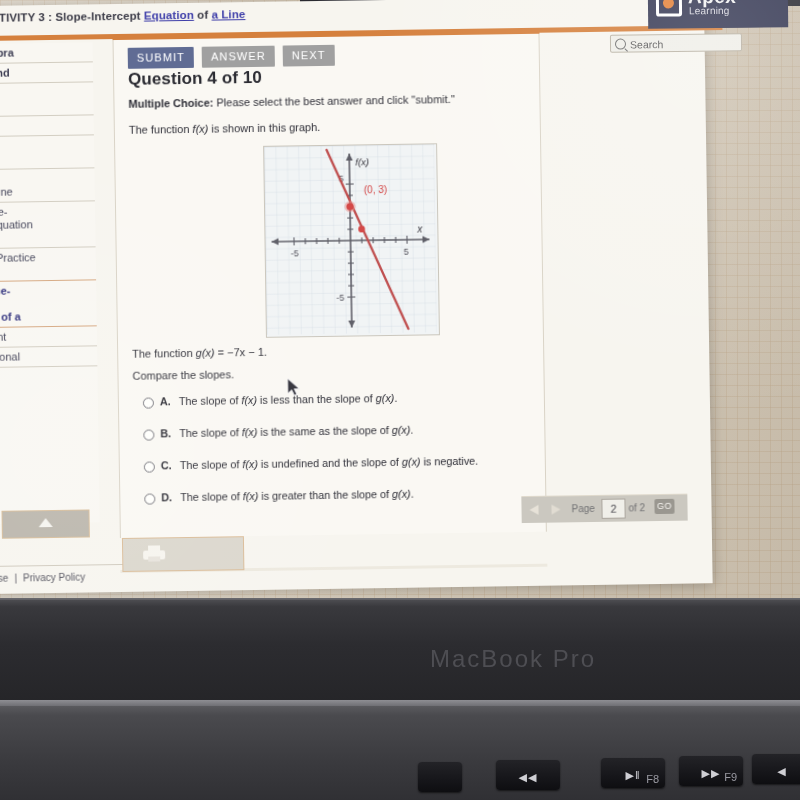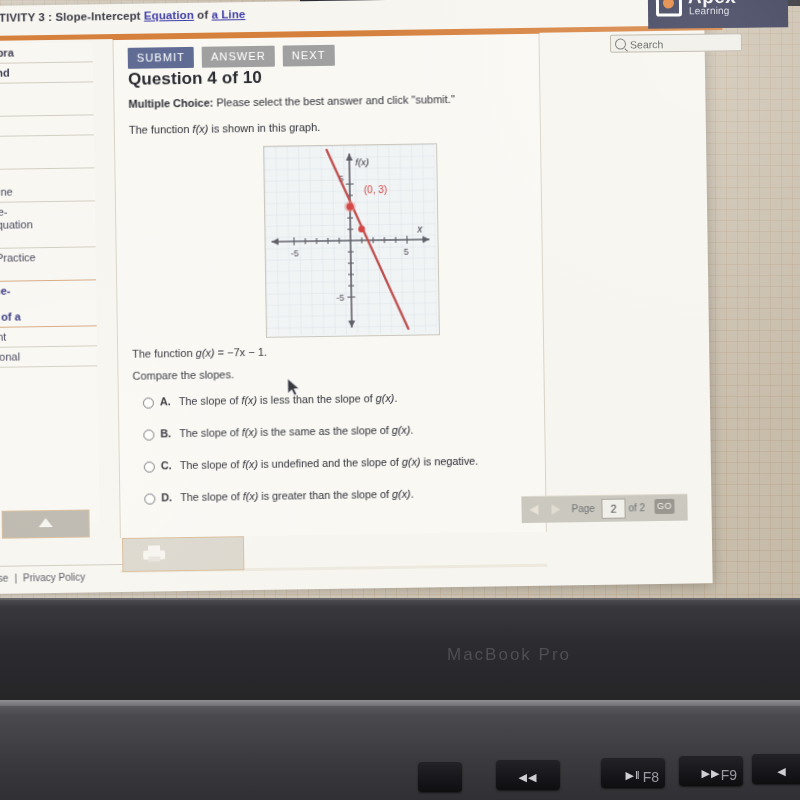--- a/index.html
+++ b/index.html
@@ -410,25 +410,24 @@
   }
   #laptop-hinge {
     position: absolute;
     left: 0; top: 598px;
     width: 800px; height: 8px;
     background: linear-gradient(180deg,#6b6b70,#3a3a3e);
   }
   #mbp-label {
     position: absolute;
     left: 430px; top: 645px;
-    font-size: 17px;
+    font-size: 24px;
     letter-spacing: 2px;
     color: #4e4e53;
     font-family: "Liberation Sans", sans-serif;
-    margin-left: 17px;
   }
   #laptop-deck {
     position: absolute;
     left: 0; top: 706px;
     width: 800px; height: 94px;
     background: linear-gradient(180deg,#5a5a5e 0%, #4a4a4e 10%, #3a3a3e 60%, #303034 100%);
   }
   #deck-edge {
     position: absolute; left:0; top: 700px; width: 800px; height: 10px;
     background: linear-gradient(180deg,#8e8e93,#5b5b60);
@@ -447,21 +446,21 @@
     top: 11px;
     text-align: center;
     color: #cfcfd4;
     font-size: 11px;
     letter-spacing: 1px;
   }
   .fkey .fnum {
     position: absolute;
     right: 6px; bottom: 3px;
     color: #9a9aa2;
-    font-size: 14px;
+    font-size: 11px;
   }
 
   
   #glare {
     position: absolute; left:0; top:0; width:800px; height:640px;
     background:
       radial-gradient(circle at 88% 8%, rgba(255,255,255,.18), rgba(255,255,255,0) 40%),
       radial-gradient(circle at 10% 70%, rgba(255,255,255,.10), rgba(255,255,255,0) 45%);
     pointer-events: none;
   }

